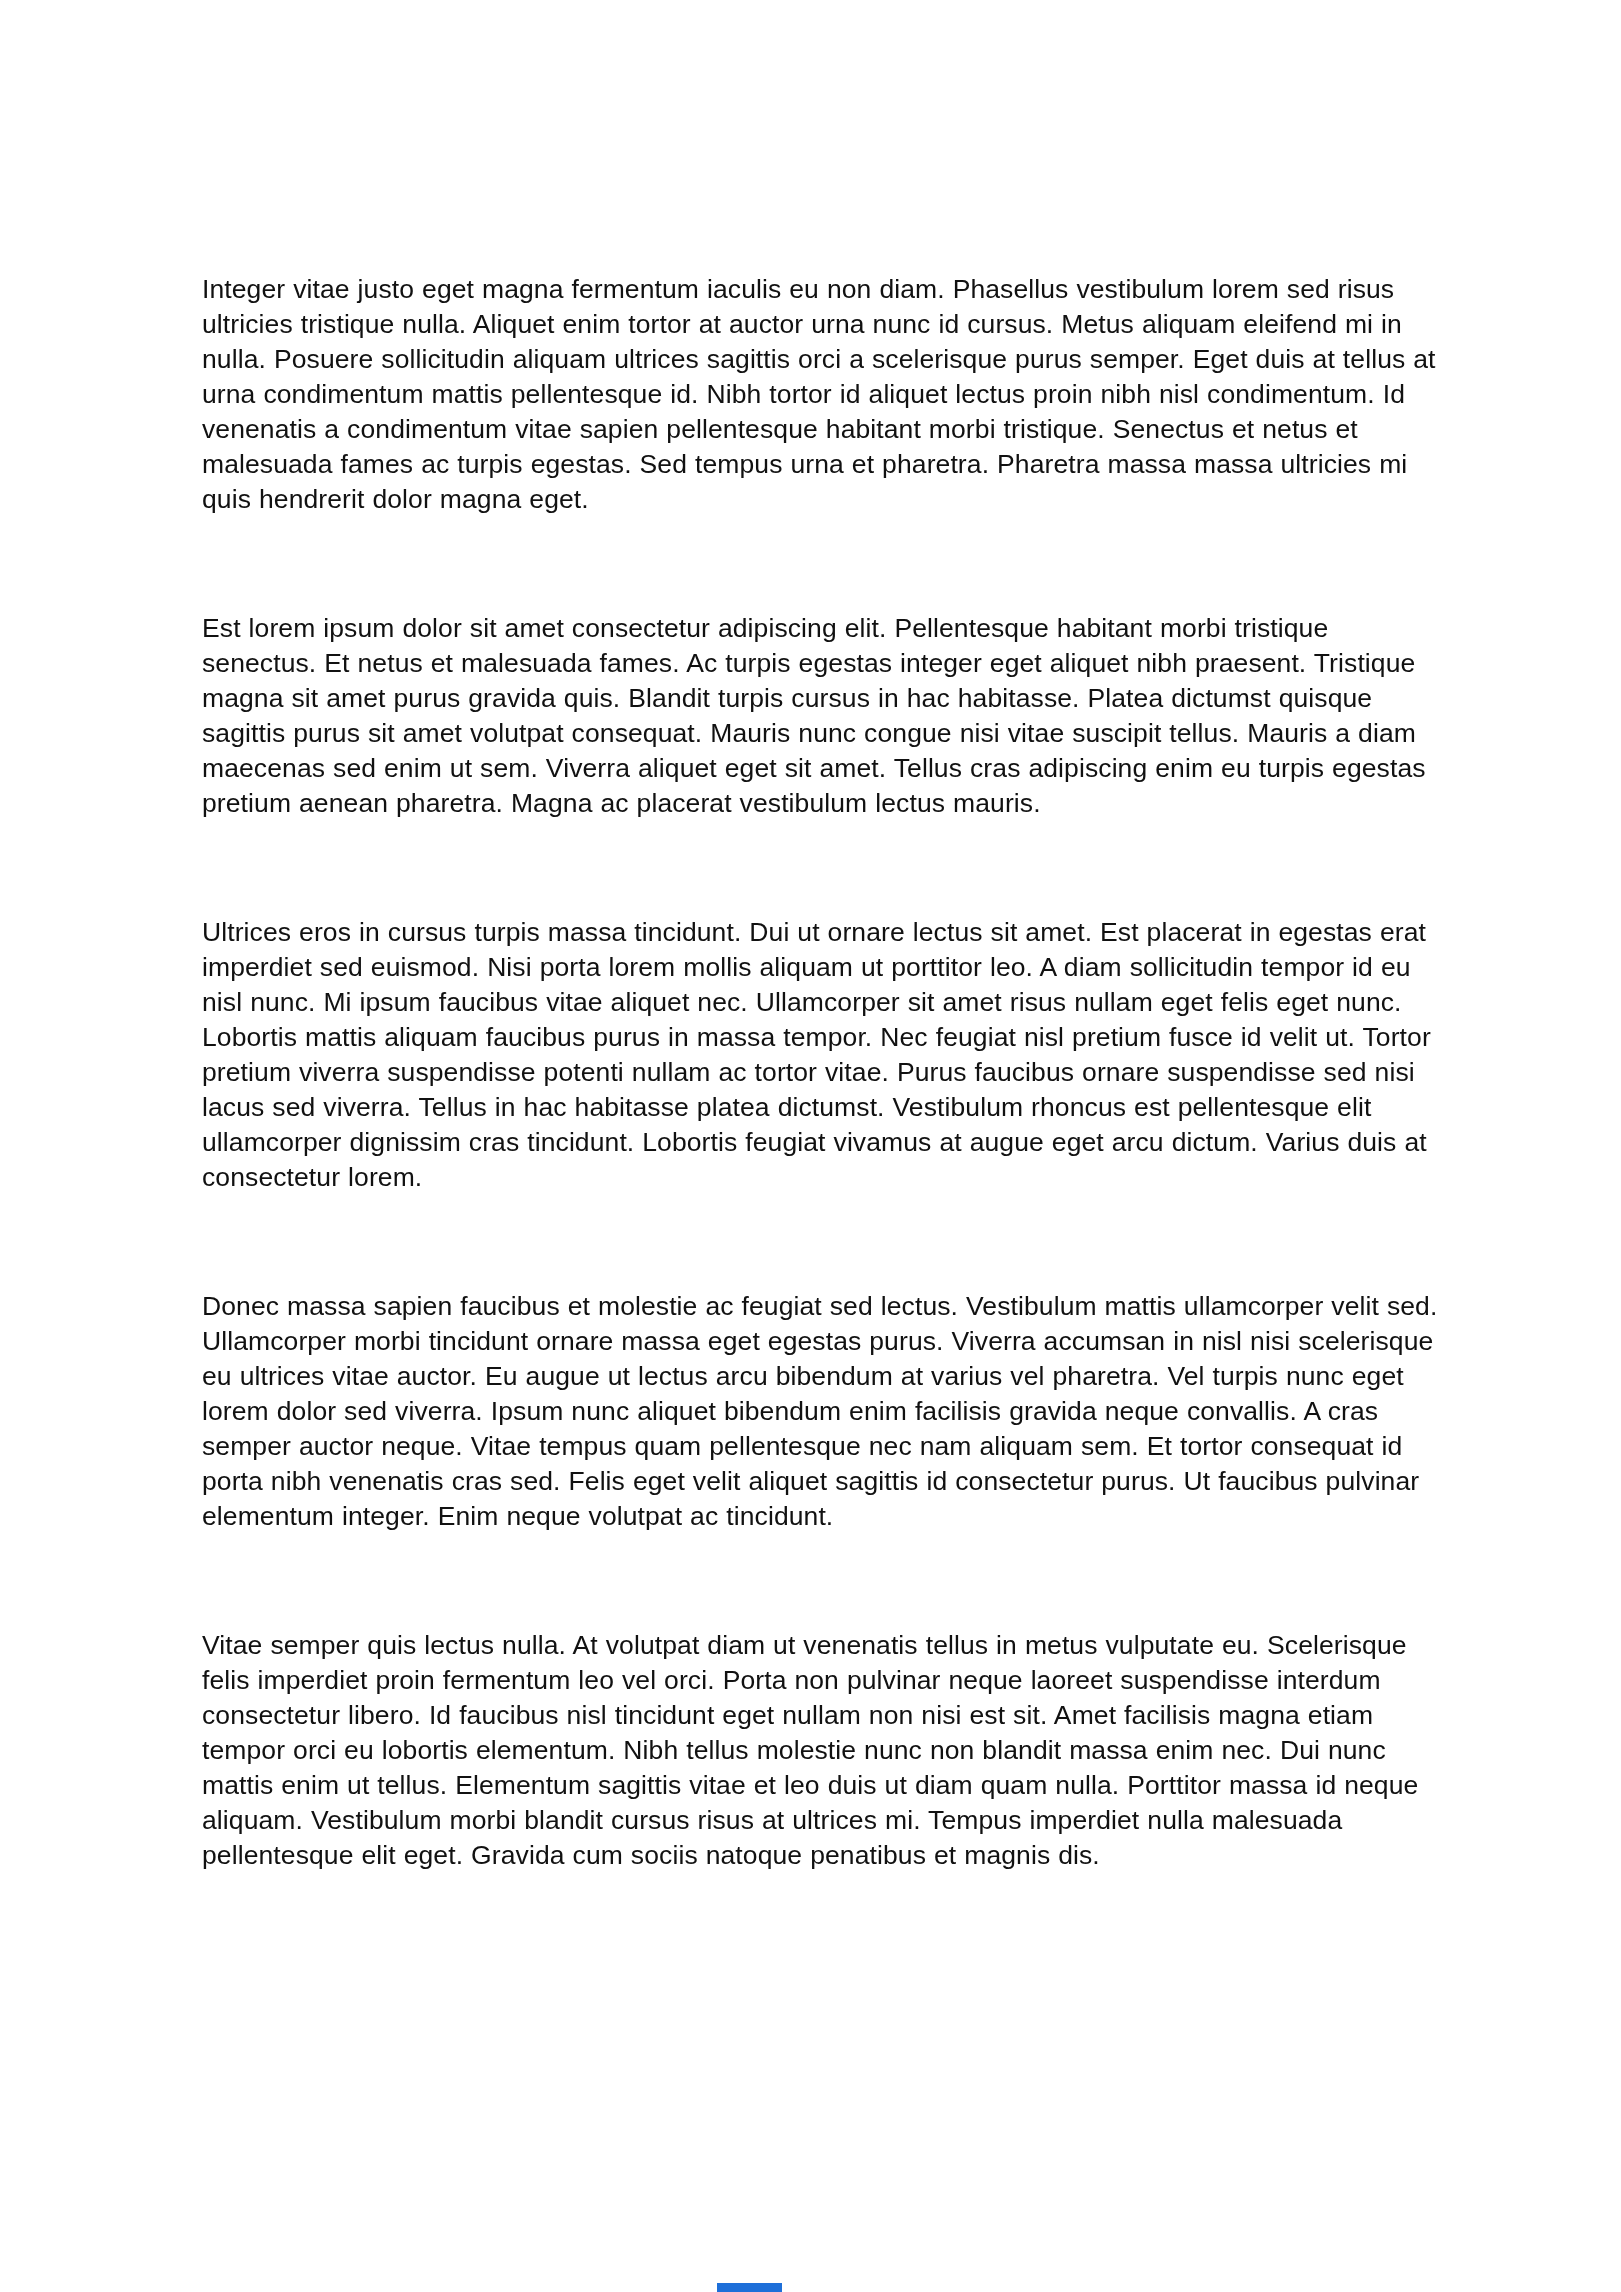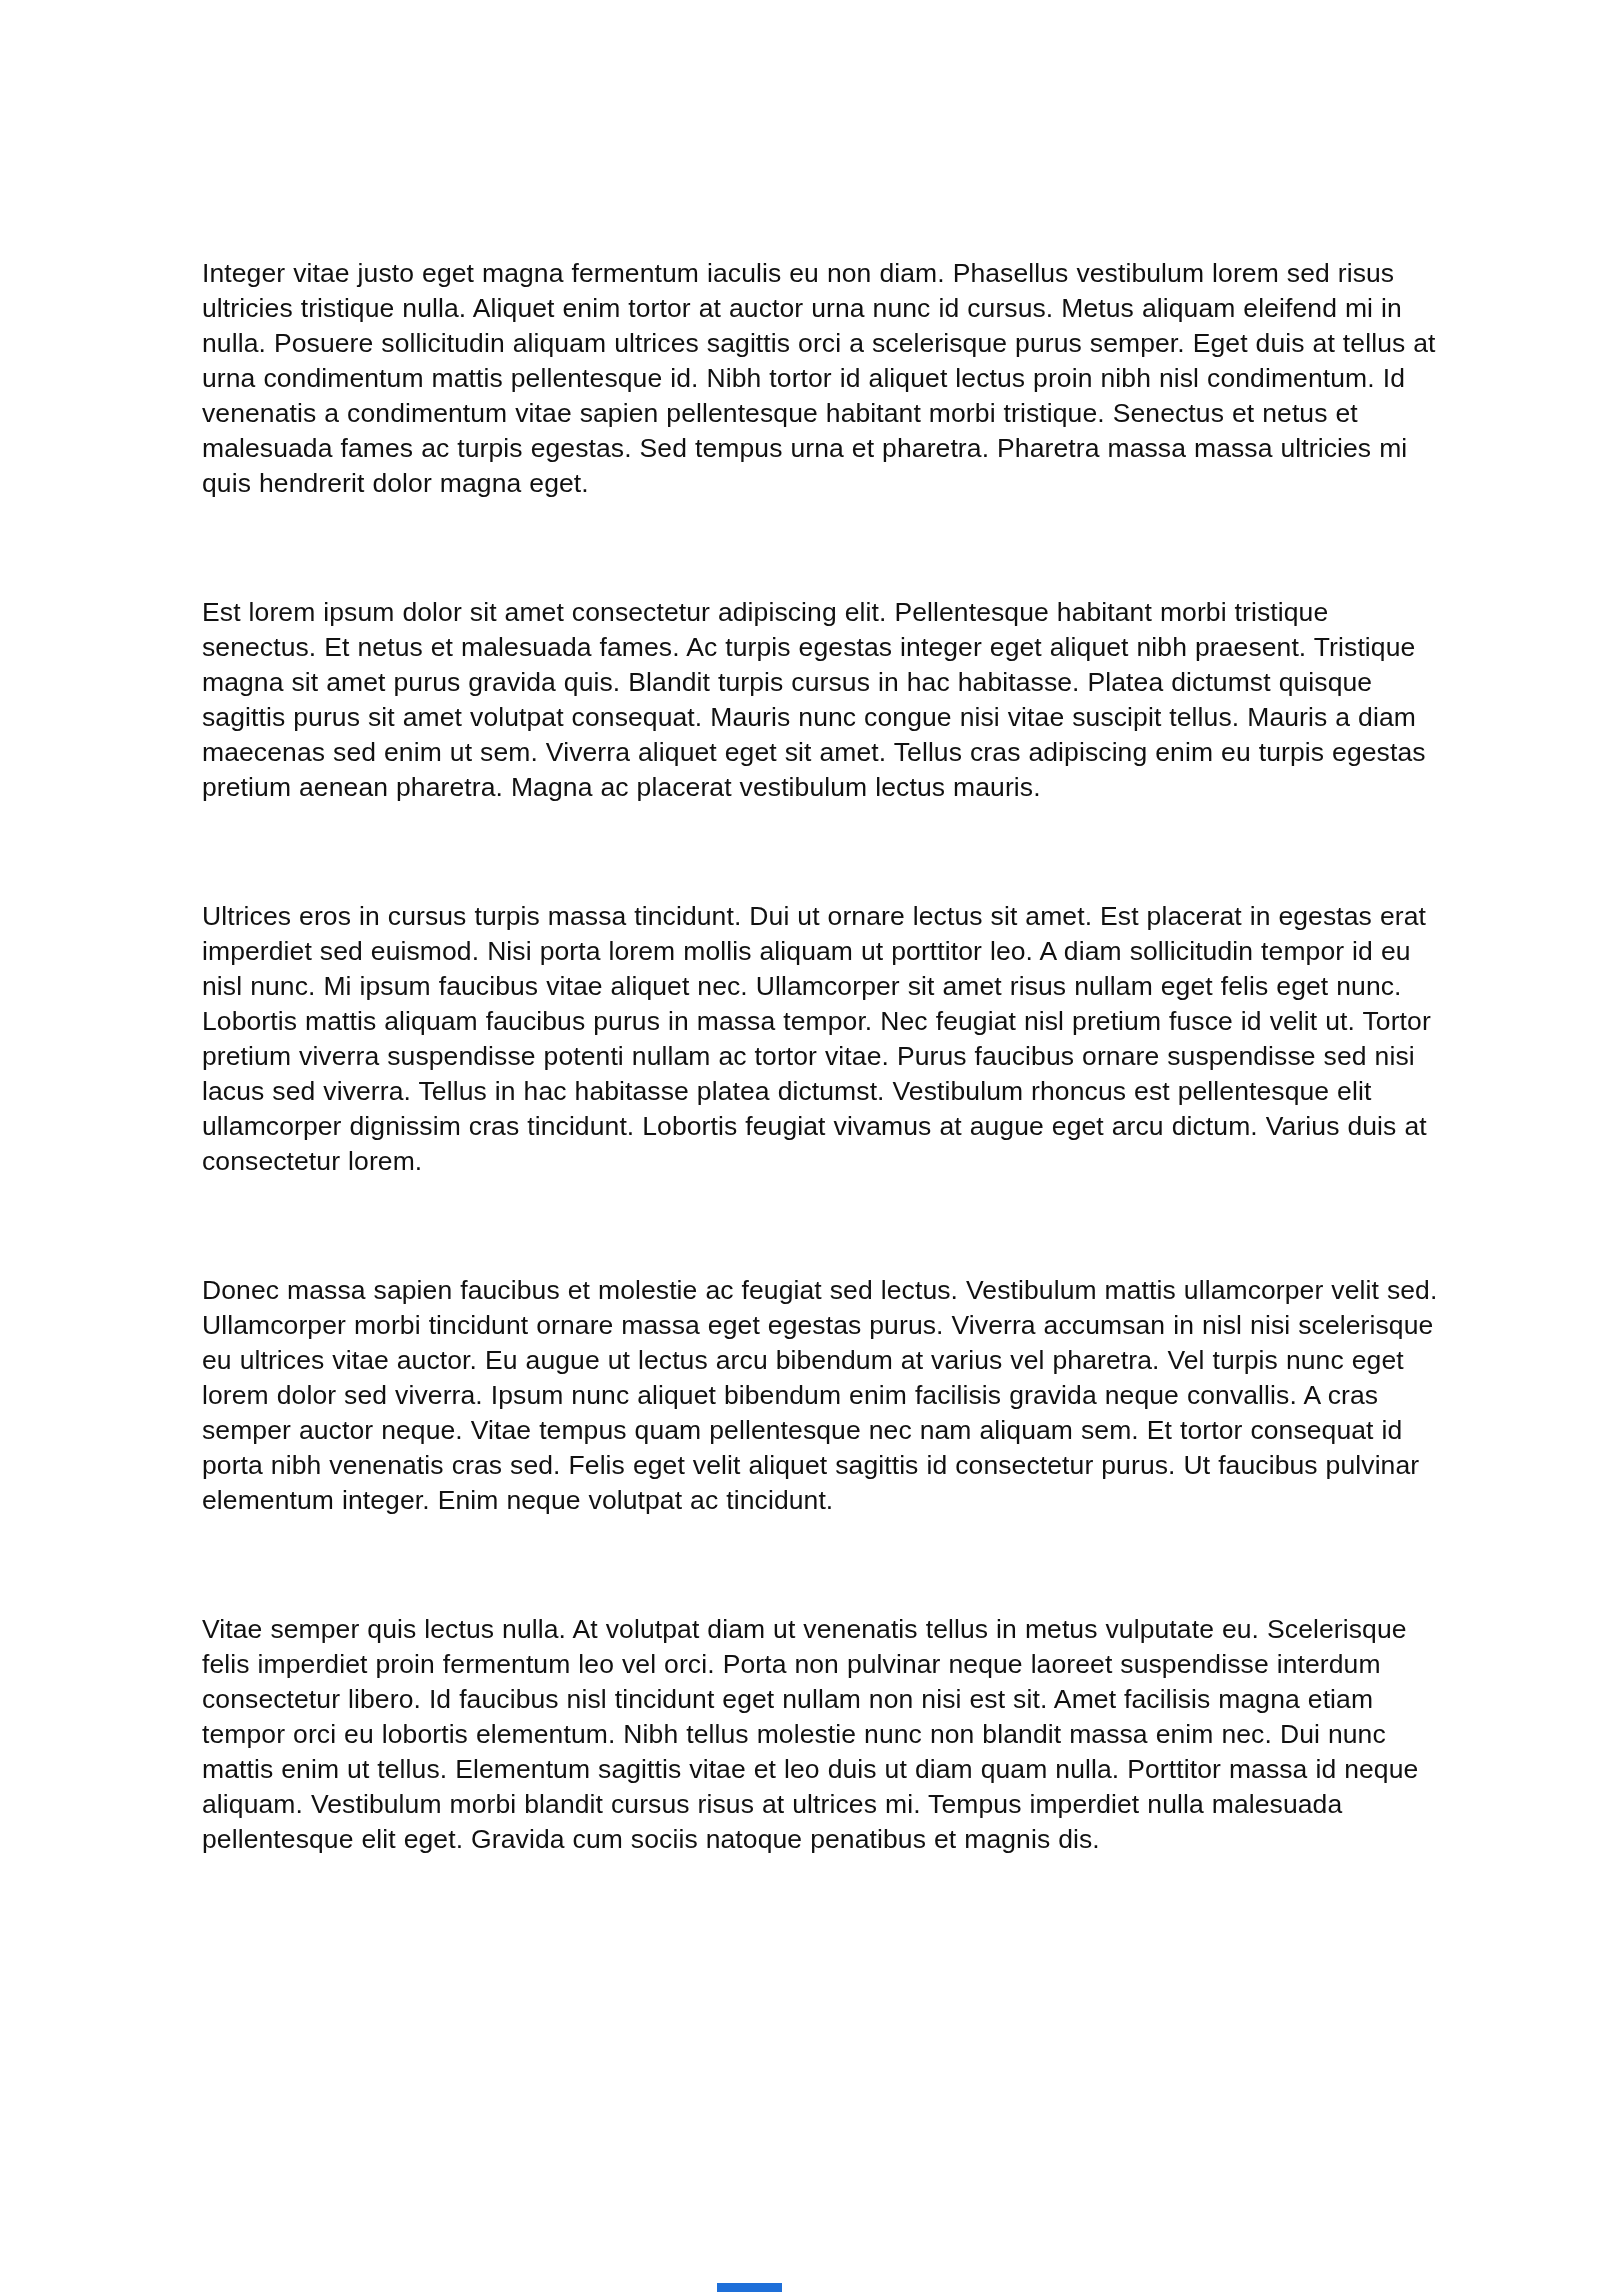--- a/index.html
+++ b/index.html
@@ -11,21 +11,21 @@
     position: relative;
     width: 1621px;
     height: 2293px;
     background: #ffffff;
     overflow: hidden;
     font-family: "Liberation Sans", "DejaVu Sans", sans-serif;
   }
   .content {
     position: absolute;
     left: 202px;
-    top: 256px;
+    top: 272px;
     width: 1237px;
     color: #111111;
   }
   .para {
     margin: 0 0 94px 0;
     font-size: 26.5px;
     line-height: 35px;
     text-align: left;
     letter-spacing: 0.1px;
     word-spacing: 0.5px;

